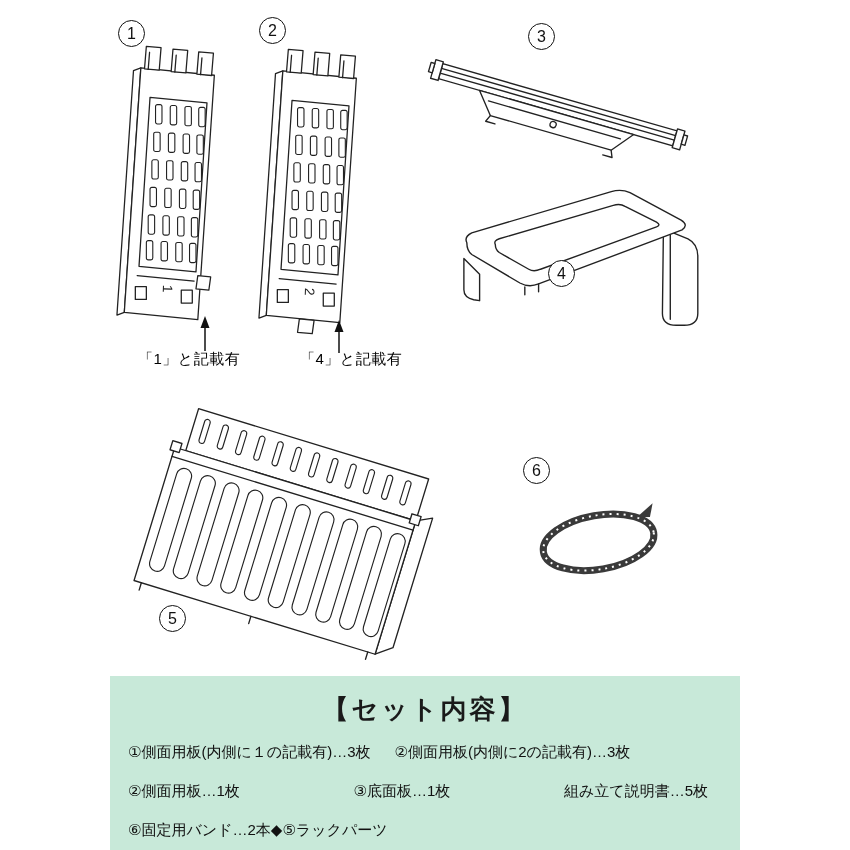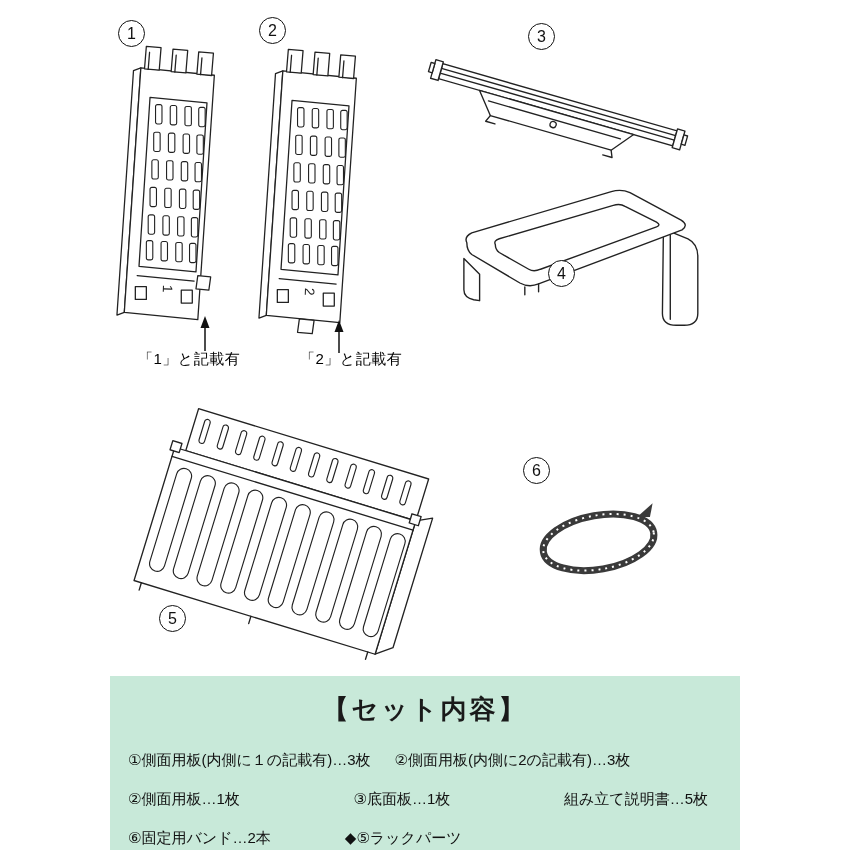--- a/index.html
+++ b/index.html
@@ -17,26 +17,26 @@
   .caption { position:absolute; font-size:15px; letter-spacing:0.5px; color:#000000; white-space:nowrap; }
   svg { overflow:visible; }
   .line-art { stroke:#222; fill:#fff; stroke-width:1.4; stroke-linejoin:round; stroke-linecap:round; }
   .thin { stroke:#222; fill:none; stroke-width:1.2; }
   #set-contents-panel {
     position:absolute; left:110px; top:676px; width:630px; height:174px;
     padding:16px 18px 0 18px; background:#c8e9d9;
   }
   .sc-title {
     text-align:center; font-size:26px; font-weight:700; letter-spacing:3px;
-    color:#1a1a1a; margin-bottom:24px;
+    color:#1a1a1a; margin-bottom:16px;
   }
   .sc-row { display:flex; align-items:baseline; font-size:15px; margin-bottom:20px; white-space:nowrap; }
   .sc-row.r1 { column-gap:24px; }
   .sc-row.r2 { justify-content:space-between; padding-right:14px; }
-  .sc-row.r3 { column-gap:74px; }
+  .sc-row.r3 { }
 </style>
 </head>
 <body>
 
 <svg width="0" height="0" class="abs" aria-hidden="true">
   <defs>
     <rect id="ps" width="7" height="21" rx="2"></rect>
     <rect id="bs" width="6" height="26" rx="3"></rect>
     <rect id="fs" width="16" height="112" rx="8"></rect>
   </defs>
@@ -141,21 +141,21 @@
       <use href="#ps" x="78" y="216"></use>
       <use href="#ps" x="93" y="217"></use>
   </g>
   <text transform="translate(64,262) rotate(92)" font-size="15" fill="#222">2</text>
 </svg>
 
 <svg class="abs" style="left:330px;top:320px" width="18" height="34" viewBox="0 0 18 34">
   <line x1="9" y1="33" x2="9" y2="10" stroke="#111" stroke-width="1.5"></line>
   <polygon points="9,0 4.5,12 13.5,12" fill="#111"></polygon>
 </svg>
-<div class="caption" style="left:300px;top:350px">「2」と記載有</div>
+<div class="caption" style="left:300px;top:350px">「4」と記載有</div>
 
 <div class="badge" style="left:528px;top:23px">
     <span>3</span>
   </div>
 
 <svg class="abs" style="left:428px;top:40px" width="290" height="148" viewBox="0 0 300 153">
   <g transform="rotate(16 20 30)" class="line-art" stroke-width="1.3">
     <rect x="14" y="26" width="252" height="16"></rect>
     <line x1="14" y1="31" x2="266" y2="31"></line>
     <line x1="14" y1="36" x2="266" y2="36"></line>

